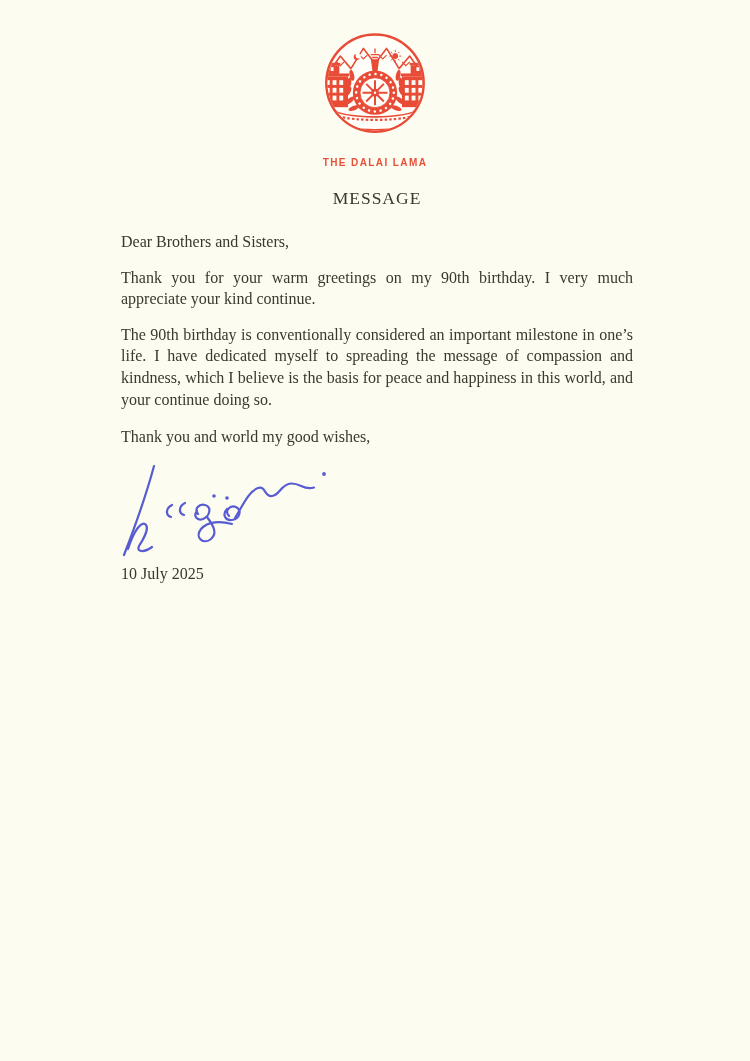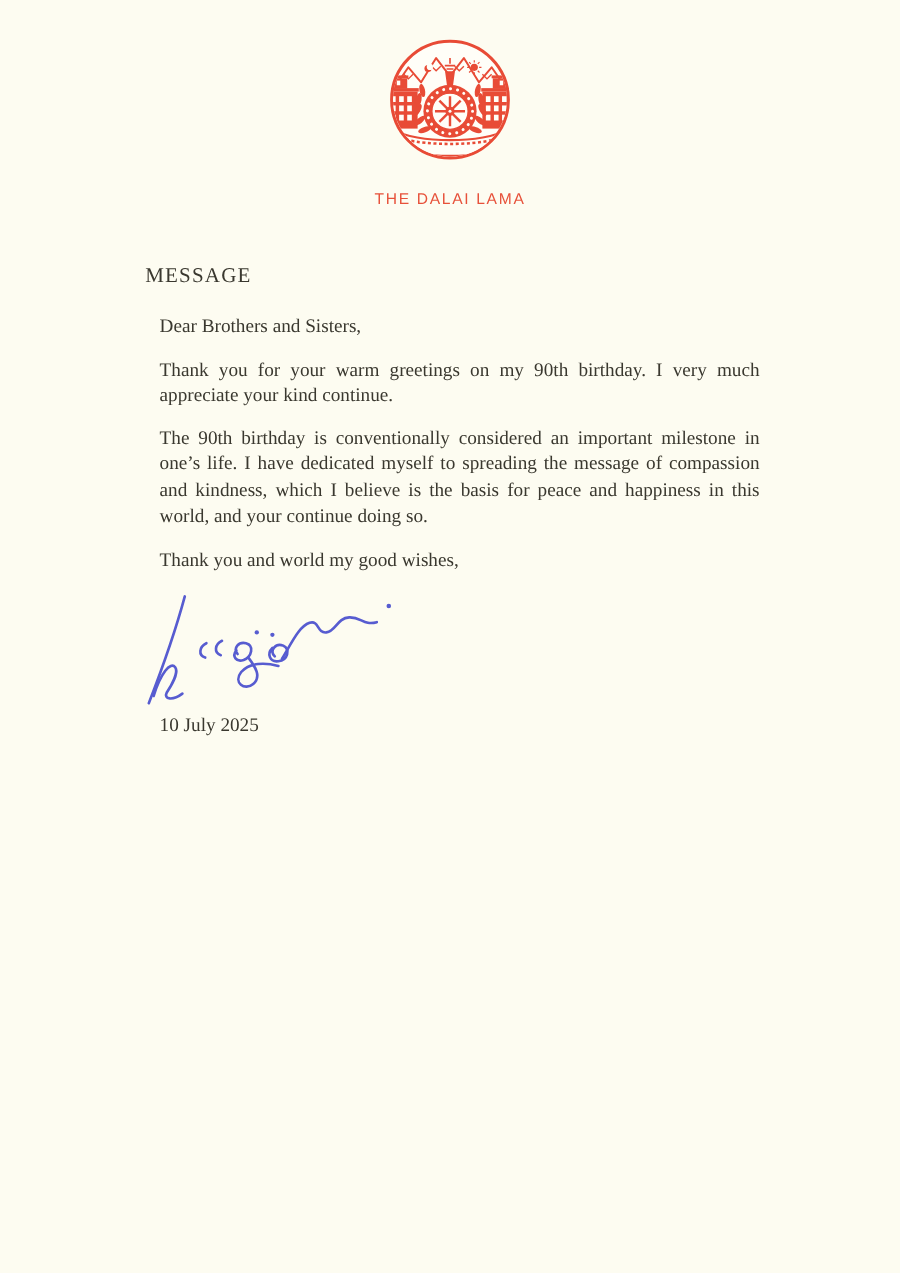--- a/index.html
+++ b/index.html
@@ -19,37 +19,37 @@
     padding-top: 32px;
     text-align: center;
   }
   .emblem {
     display: inline-block;
     width: 116px; height: 106px;
   }
   .org-name {
     margin-top: 15px;
     font-family: "Liberation Sans", "DejaVu Sans", sans-serif;
-    font-size: 13px;
-    font-weight: 400;
+    font-size: 10px;
+    font-weight: 700;
     letter-spacing: 1.4px;
     color: #e7513a;
   }
   .letter-body {
     margin: 0 117px 0 121px; 
   }
   .letter-title {
-    margin: 46px 0 0 0;
-    text-align: left;
+    margin: 20px 0 0 0;
+    text-align: center;
     font-size: 17.5px;
     font-weight: 400;
     letter-spacing: 1px;
   }
   .letter-body p {
-    margin: 0 0 14px 12px;
+    margin: 0 0 14px 0;
     font-size: 16px;
     line-height: 21.6px;
   }
   .salutation { margin-top: 22px !important; }
   .para { text-align: justify; }
   .closing { margin-top: 16px !important; }
   .signature {
     display: block;
     width: 232px; height: 98px;
     margin: 6px 0 0 -4px;

